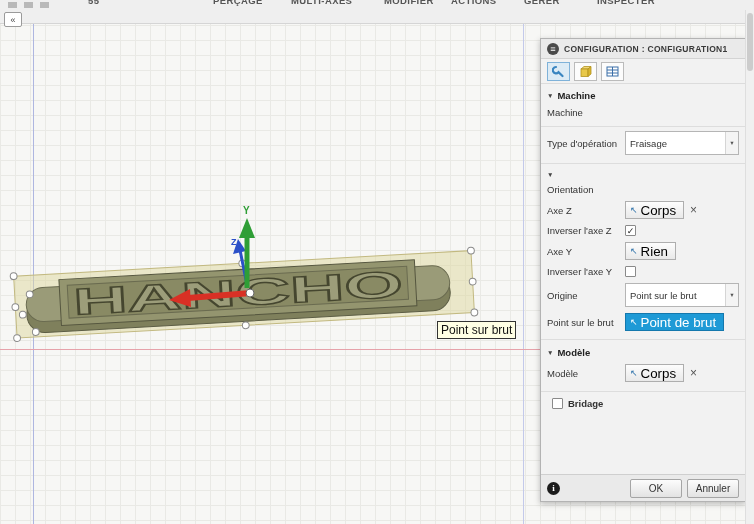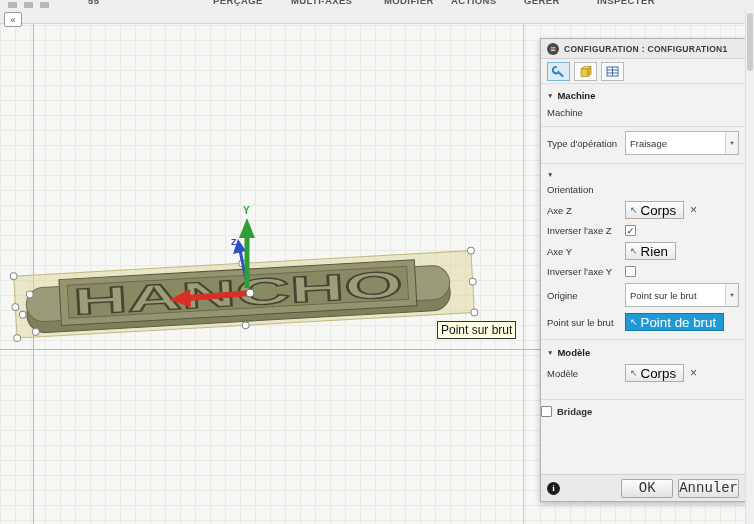--- a/index.html
+++ b/index.html
@@ -74,31 +74,31 @@
     padding:0 7px 0 4px; display:flex; align-items:center; gap:3px; cursor:pointer; white-space:nowrap; }
   .cursor-g { font-size:9px; color:#2a6fa8; }
   .sel-btn.blue { background:#1e9ad6; border-color:#1478ad; color:#fff; }
   .sel-btn.blue .cursor-g { color:#fff; }
   .x-btn { font-size:12px; color:#555; cursor:pointer; padding:0 2px; line-height:1; }
 
   .checkbox { width:11px; height:11px; border:1px solid #8a8a8a; background:#fff;
     display:flex; align-items:center; justify-content:center; font-size:9px;
     color:#222; cursor:pointer; border-radius:1px; }
 
-  .bridage-row { display:flex; align-items:center; gap:5px; padding:6px 0;
-    font-weight:bold; border-top:1px solid #ddd; margin-top:14px; }
+  .bridage-row { display:flex; align-items:center; gap:5px; padding:6px 11px;
+    font-weight:bold; border-top:1px solid #ddd; margin-top:6px; }
 
   .panel-footer { margin-top:auto; flex:0 0 27px; border-top:1px solid #cfcfcf;
     background:#eaeaea; display:flex; align-items:center; gap:5px; padding:0 6px; }
   .info-circle { width:13px; height:13px; border-radius:50%; background:#1c1c1c;
     color:#fff; font-size:9px; font-weight:bold; display:flex; align-items:center;
     justify-content:center; font-family:"Liberation Serif", serif; cursor:pointer; }
   .btn { height:19px; min-width:52px; border:1px solid #a5a5a5;
-    background:linear-gradient(#fcfcfc,#e3e3e3); font-size:14px; color:#333;
-    border-radius:2px; cursor:pointer; font-family:Liberation Mono, monospace; }
+    background:linear-gradient(#fcfcfc,#e3e3e3); font-size:10px; color:#333;
+    border-radius:2px; cursor:pointer; font-family:Liberation Sans, sans-serif; }
   .btn-ok { margin-left:auto; }
 
   
   .scrollbar { position:absolute; right:0; top:10px; bottom:0; width:9px;
     background:#f0f0f0; border-left:1px solid #dedede; z-index:6; }
   .scroll-thumb { position:absolute; top:3px; left:1px; width:6px; height:58px;
     background:#cccccc; border-radius:3px; cursor:grab; }
 </style>
 </head>
 <body>

